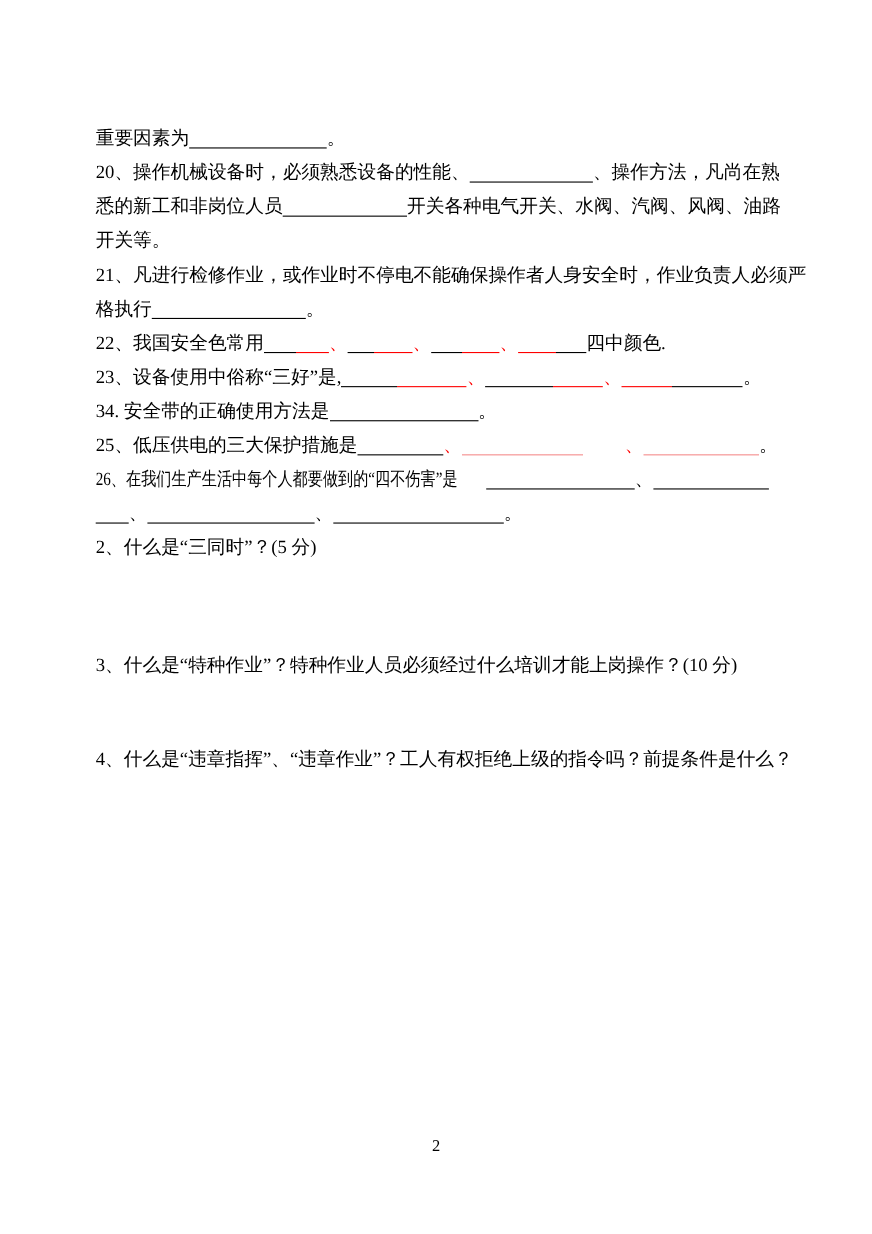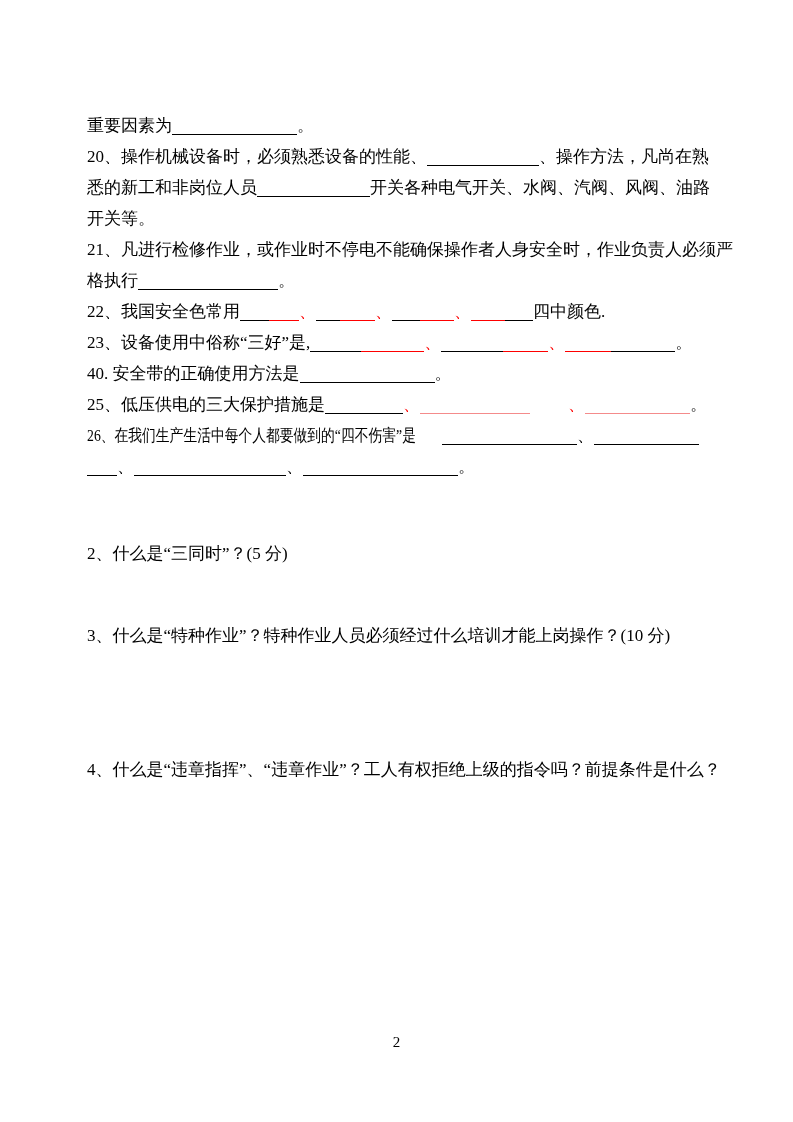--- a/index.html
+++ b/index.html
@@ -12,43 +12,43 @@
   .content{position:absolute;left:87px;top:110px;width:622px;}
   .line{height:31px;line-height:31px;white-space:nowrap;}
   .blank{
     display:inline-block;height:20px;vertical-align:-4px;
     background-repeat:no-repeat;background-position:0 100%;background-size:100% 1px;
   }
   .spacer{display:inline-block;height:1px;}
   .bold{font-weight:bold;}
   .squeeze{display:inline-block;width:355px;white-space:nowrap;vertical-align:baseline;overflow:visible;text-align:center;}
   .squeeze>span{display:inline-block;transform:scaleX(0.81);transform-origin:0 100%;white-space:nowrap;}
-  .mt-q2{margin-top:56px;}
-  .mt-q3{margin-top:51px;}
-  .mt-q4{margin-top:103px;}
+  .mt-q2{}
+  .mt-q3{margin-top:76px;}
+  .mt-q4{margin-top:54px;}
   .pagenum{position:absolute;left:0;top:1032px;width:793px;text-align:center;font-size:15px;line-height:20px;}
 </style>
 </head>
 <body>
 
 <div class="page">
   <div class="content">
 
     <div class="line"><span>重要因素为</span><span class="blank" style="width: 125px; background-image: linear-gradient(to right, rgb(0, 0, 0) 100%, rgb(0, 0, 0) 100%);"></span><span>。</span></div>
 
     <div class="line"><span>20、操作机械设备时，必须熟悉设备的性能、</span><span class="blank" style="width: 112px; background-image: linear-gradient(to right, rgb(0, 0, 0) 100%, rgb(0, 0, 0) 100%);"></span><span>、操作方法，凡尚在熟</span></div>
     <div class="line"><span>悉的新工和非岗位人员</span><span class="blank" style="width: 113px; background-image: linear-gradient(to right, rgb(0, 0, 0) 100%, rgb(0, 0, 0) 100%);"></span><span>开关各种电气开关、水阀、汽阀、风阀、油路</span></div>
     <div class="line"><span>开关等。</span></div>
 
     <div class="line"><span>21、凡进行检修作业，或作业时不停电不能确保操作者人身安全时，作业负责人必须严</span></div>
     <div class="line"><span>格执行</span><span class="blank" style="width: 140px; background-image: linear-gradient(to right, rgb(0, 0, 0) 100%, rgb(0, 0, 0) 100%);"></span><span>。</span></div>
 
     <div class="line"><span>22、我国安全色常用</span><span class="blank" style="width: 59px; background-image: linear-gradient(to right, rgb(0, 0, 0) 50%, rgb(254, 0, 0) 50%);"></span><span style="color: rgb(254, 0, 0);">、</span><span class="blank" style="width: 59px; background-image: linear-gradient(to right, rgb(0, 0, 0) 40%, rgb(254, 0, 0) 40%);"></span><span style="color: rgb(254, 0, 0);">、</span><span class="blank" style="width: 62px; background-image: linear-gradient(to right, rgb(0, 0, 0) 45%, rgb(254, 0, 0) 45%);"></span><span style="color: rgb(254, 0, 0);">、</span><span class="blank" style="width: 62px; background-image: linear-gradient(to right, rgb(254, 0, 0) 55%, rgb(0, 0, 0) 55%);"></span><span>四中颜色.</span></div>
     <div class="line"><span>23、设备使用中俗称“三好”是,</span><span class="blank" style="width: 114px; background-image: linear-gradient(to right, rgb(0, 0, 0) 45%, rgb(254, 0, 0) 45%);"></span><span style="color: rgb(254, 0, 0);">、</span><span class="blank" style="width: 107px; background-image: linear-gradient(to right, rgb(0, 0, 0) 58%, rgb(254, 0, 0) 58%);"></span><span style="color: rgb(254, 0, 0);">、</span><span class="blank" style="width: 110px; background-image: linear-gradient(to right, rgb(254, 0, 0) 42%, rgb(0, 0, 0) 42%);"></span><span>。</span></div>
-    <div class="line"><span>40. 安全带的正确使用方法是</span><span class="blank" style="width: 135px; background-image: linear-gradient(to right, rgb(0, 0, 0) 100%, rgb(0, 0, 0) 100%);"></span><span>。</span></div>
+    <div class="line"><span>34. 安全带的正确使用方法是</span><span class="blank" style="width: 135px; background-image: linear-gradient(to right, rgb(0, 0, 0) 100%, rgb(0, 0, 0) 100%);"></span><span>。</span></div>
     <div class="line"><span>25、低压供电的三大保护措施是</span><span class="blank" style="width: 78px; background-image: linear-gradient(to right, rgb(0, 0, 0) 100%, rgb(0, 0, 0) 100%);"></span><span style="color: rgb(254, 0, 0);">、</span><span class="blank" style="width: 110px; background-image: linear-gradient(to right, rgb(244, 139, 139) 100%, rgb(244, 139, 139) 100%);"></span><span class="spacer" style="width: 38px;"></span><span style="color: rgb(254, 0, 0);">、</span><span class="blank" style="width: 105px; background-image: linear-gradient(to right, rgb(244, 139, 139) 100%, rgb(244, 139, 139) 100%);"></span><span>。</span></div>
 
     <div class="line"><span class="squeeze"><span>26、在我们生产生活中每个人都要做到的“四不伤害”是</span></span><span><span class="blank" style="width: 135px; background-image: linear-gradient(to right, rgb(0, 0, 0) 100%, rgb(0, 0, 0) 100%);"></span><span>、</span><span class="blank" style="width: 105px; background-image: linear-gradient(to right, rgb(0, 0, 0) 100%, rgb(0, 0, 0) 100%);"></span></span></div>
     <div class="line"><span class="blank" style="width: 30px; background-image: linear-gradient(to right, rgb(0, 0, 0) 100%, rgb(0, 0, 0) 100%);"></span><span>、</span><span class="blank" style="width: 152px; background-image: linear-gradient(to right, rgb(0, 0, 0) 100%, rgb(0, 0, 0) 100%);"></span><span>、</span><span class="blank" style="width: 155px; background-image: linear-gradient(to right, rgb(0, 0, 0) 100%, rgb(0, 0, 0) 100%);"></span><span>。</span></div>
 
 
 
     <div class="line mt-q2">2、什么是“三同时”？(5 分)</div>
 
     <div class="line mt-q3">3、什么是“特种作业”？特种作业人员必须经过什么培训才能上岗操作？(10 分)</div>

